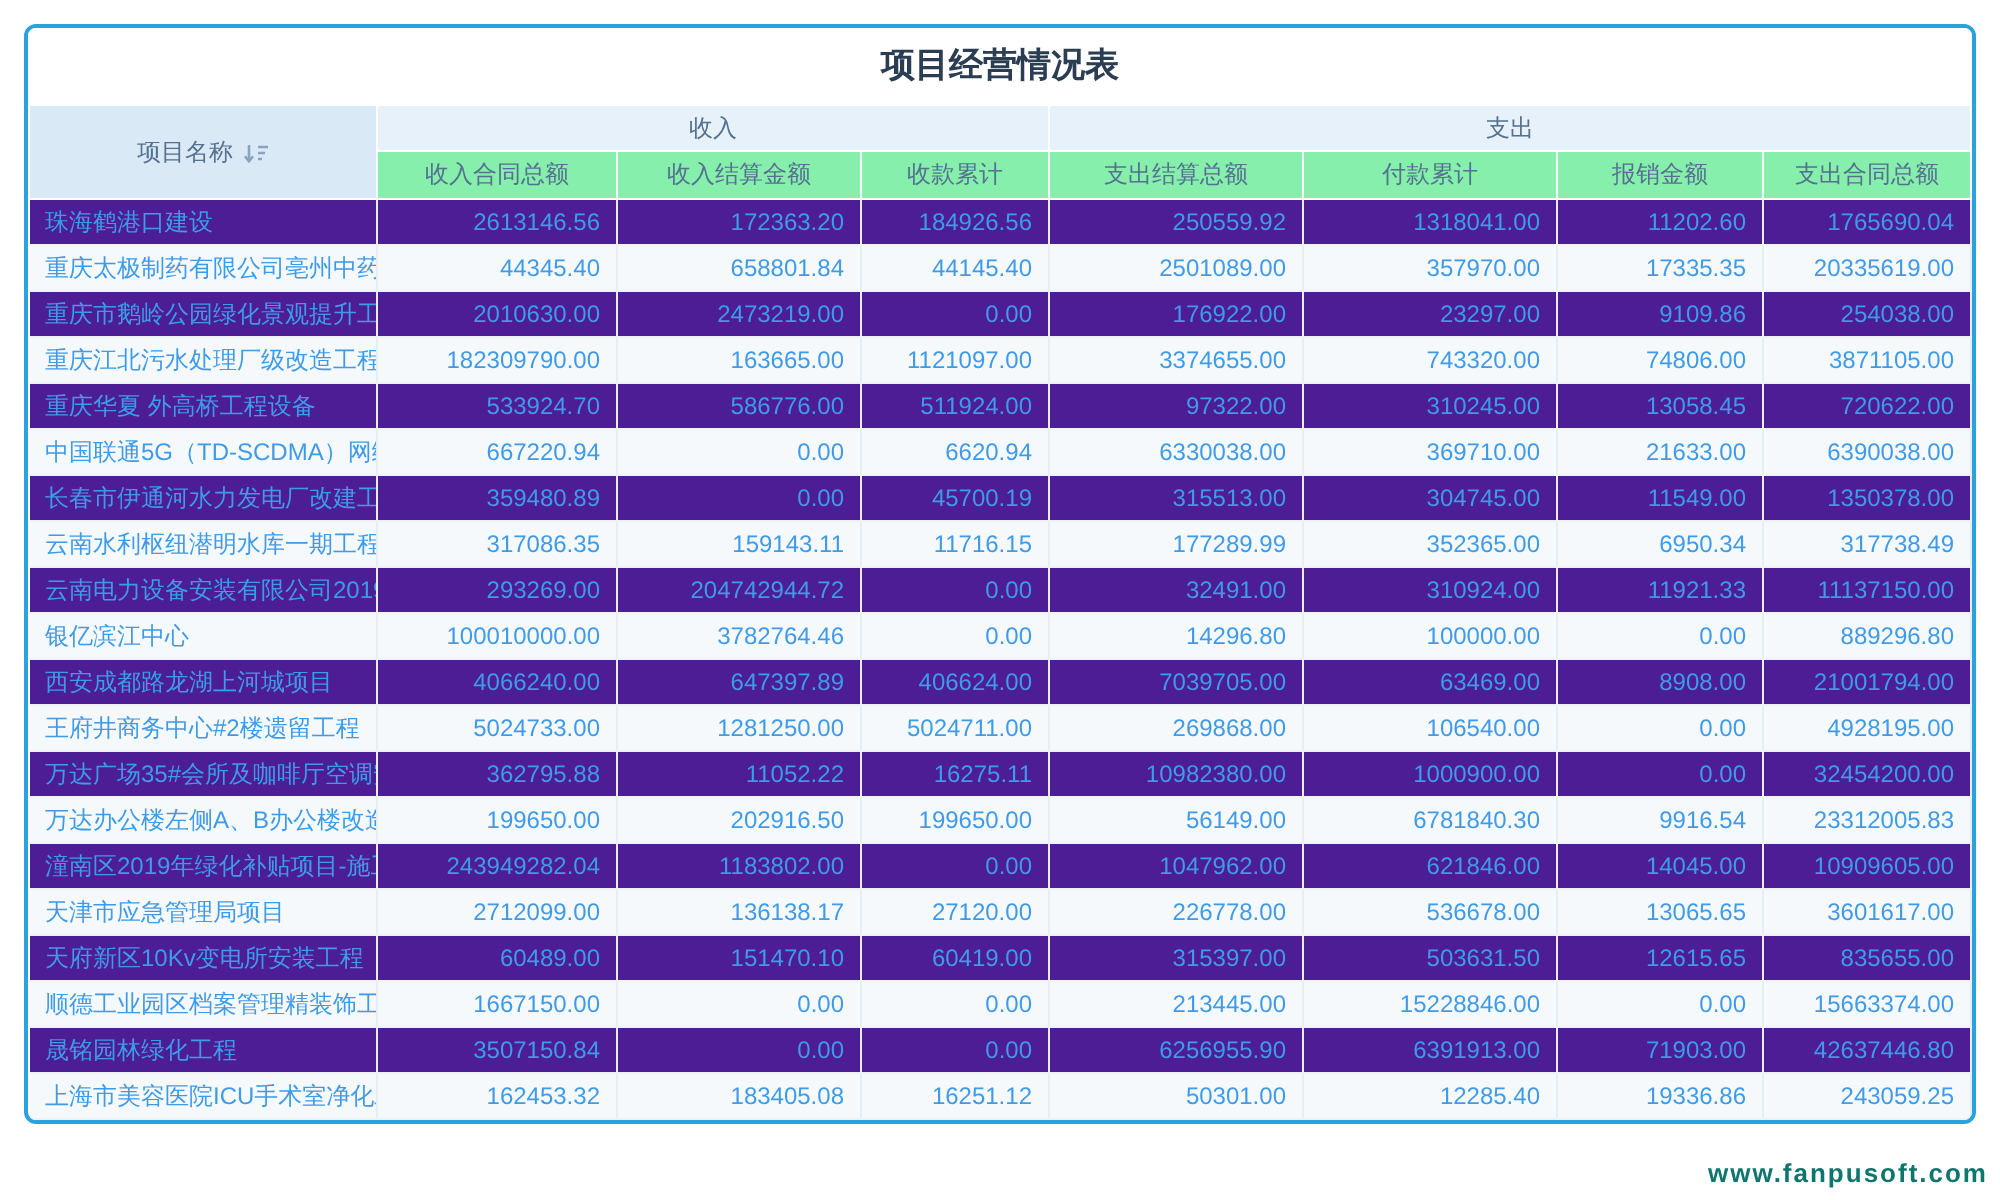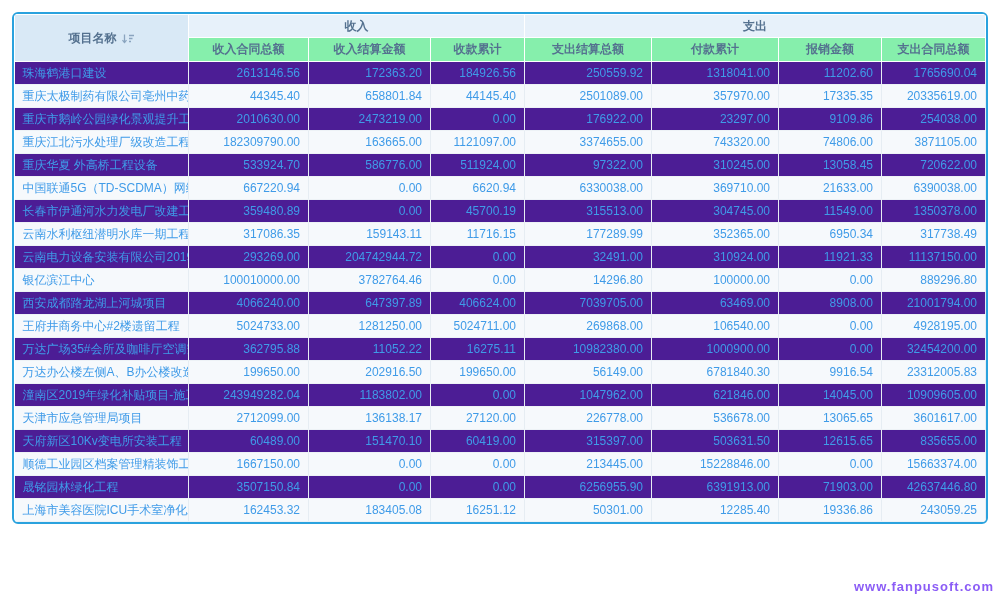--- a/index.html
+++ b/index.html
@@ -32,21 +32,21 @@
   }
   col.c-name { width: 174px; }
   col.c1 { width: 120px; }
   col.c2 { width: 122px; }
   col.c3 { width: 94px; }
   col.c4 { width: 127px; }
   col.c5 { width: 127px; }
   col.c6 { width: 103px; }
   col.c7 { width: auto; }
   thead th {
-    font-weight: bold;
+    font-weight: normal;
     color: #54718f;
     border: 1px solid #ffffff;
     padding: 0 4px;
   }
   th.group-th { background: #e7f1fa; height: 23px; }
   th.sub-th   { background: #86efac; height: 24px; }
   th.name-th  { background: #d9e9f6; margin-left: 32px; }
   .name-th-inner { display: flex; align-items: center; justify-content: center; gap: 5px; }
   .sort-icon svg { display: block; }
   tbody td {
@@ -67,28 +67,29 @@
     z-index: 5;
     background: transparent;
   }
   .wm-top { display: flex; align-items: center; gap: 2px; }
   .wm-brand {
     font-size: 26px; font-weight: bold; color: #8f9398;
     letter-spacing: 2px;
     text-shadow: 1px 1px 0 #ffffff;
   }
   .wm-url {
-    font-size: 13px; font-weight: bold; color: #8b5cf6;
+    font-size: 13px; font-weight: bold; color: #0f766e;
     letter-spacing: 1px; margin-top: -2px;
   }
 </style>
 </head>
 <body>
 
 <div class="card">
+  <div class="title-bar">项目经营情况表</div>
 
   <table class="report">
     <colgroup>
       <col class="c-name">
         <col class="c1">
         <col class="c2">
         <col class="c3">
       <col class="c4">
         <col class="c5">
         <col class="c6">

